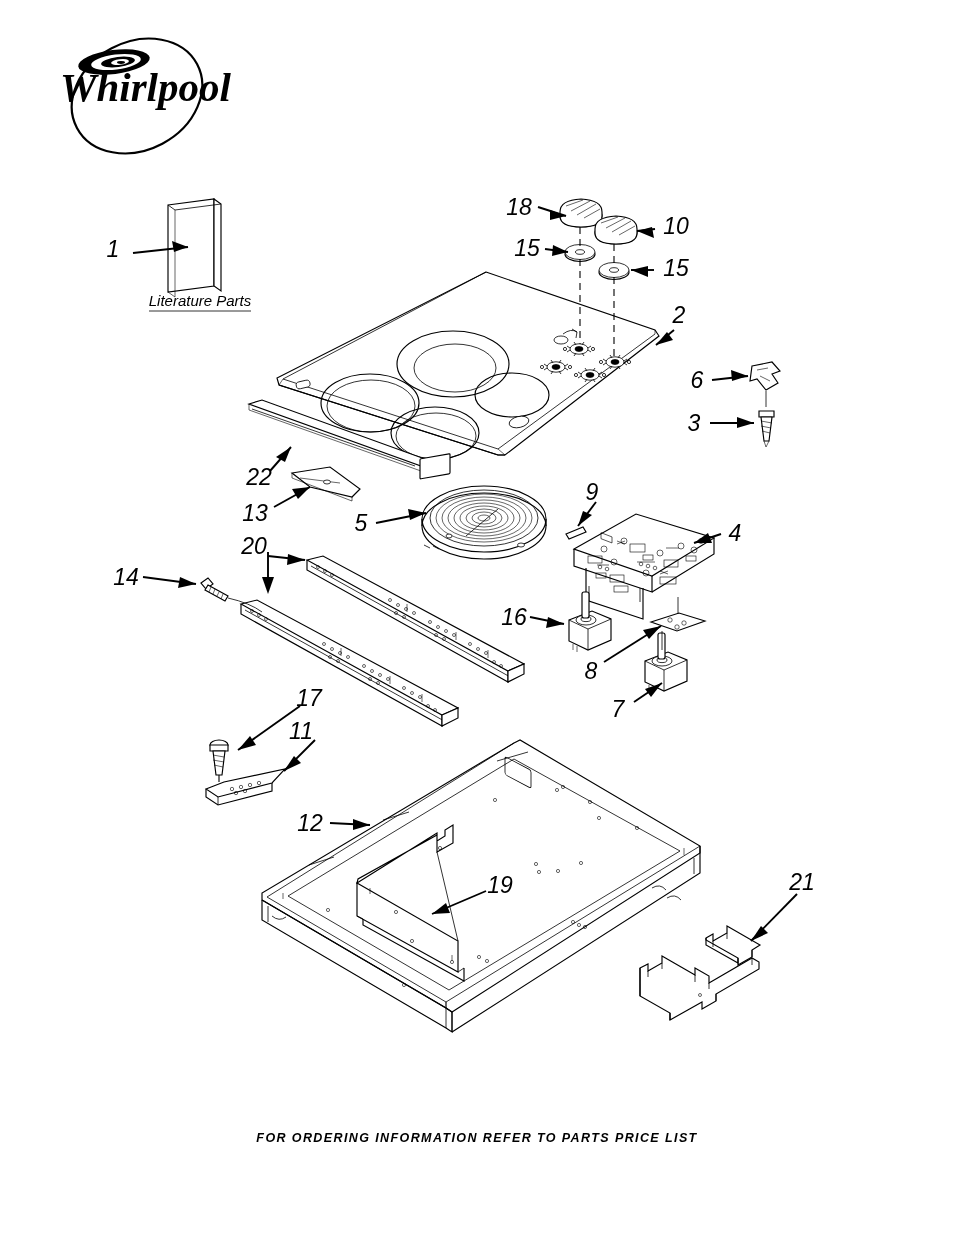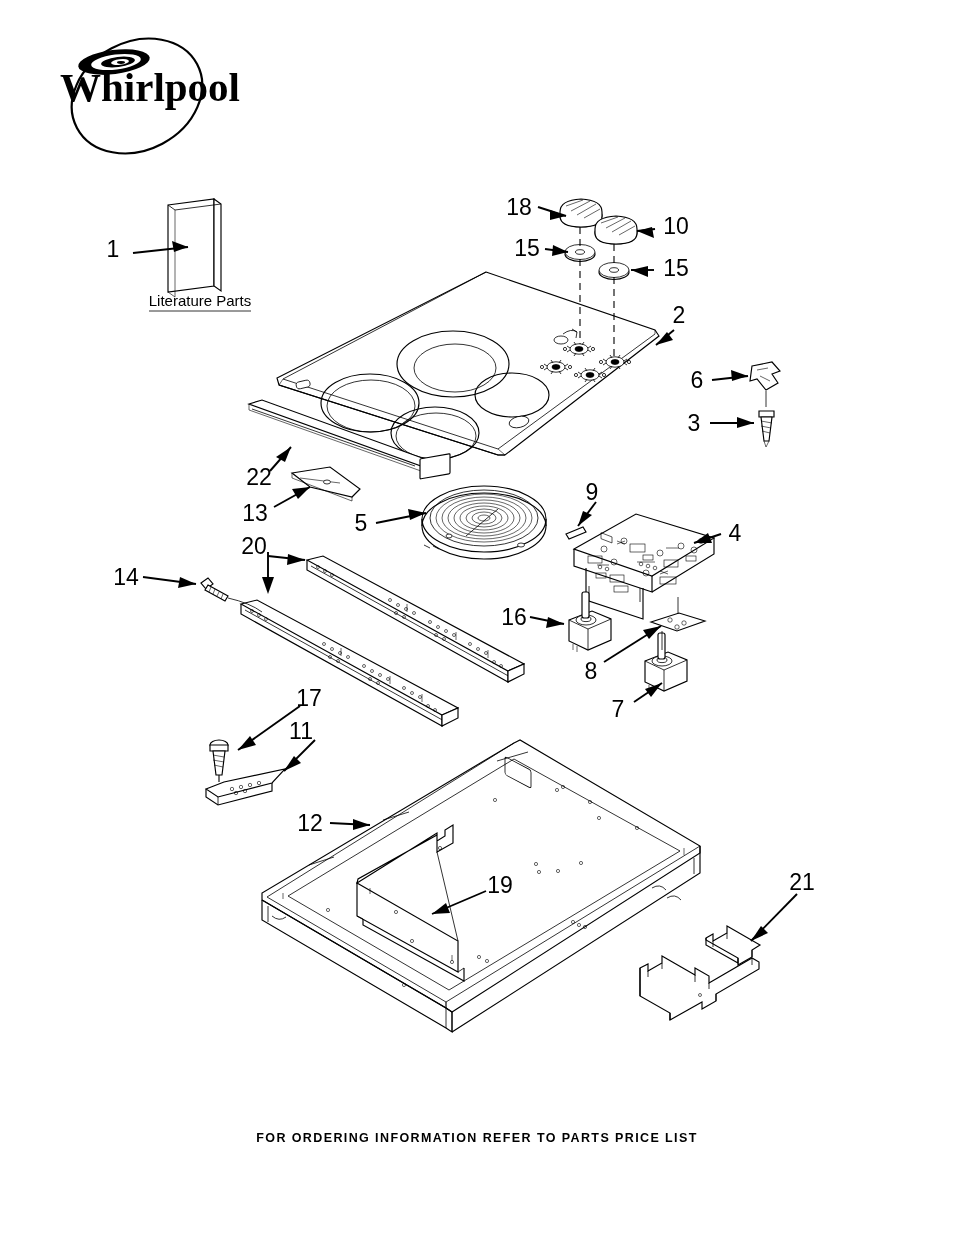--- a/index.html
+++ b/index.html
@@ -1,18 +1,18 @@
 <!DOCTYPE html>
 <html><head>
 <meta charset="utf-8">
 <style>
   html,body{margin:0;padding:0;background:#fff;}
   body{width:954px;height:1235px;position:relative;
        font-family:"Liberation Sans",sans-serif;color:#000;overflow:hidden;}
-  #stage{position:absolute;inset:0;}
+  #stage{position:absolute;inset:0;font-style:italic;}
   svg{position:absolute;top:0;left:0;width:954px;height:1235px;}
   .num{font-family:"Liberation Sans",sans-serif;font-size:23px;font-weight:500;fill:#000;}
   .cap{font-family:"Liberation Sans",sans-serif;font-size:15px;fill:#000;}
   .foot{font-family:"Liberation Sans",sans-serif;font-size:12.5px;font-weight:bold;
         letter-spacing:1.4px;fill:#000;}
   .ln{fill:none;stroke:#000;stroke-width:1.15;}
   .thin{fill:none;stroke:#000;stroke-width:0.8;}
   .hair{fill:none;stroke:#000;stroke-width:0.6;}
   .dash{fill:none;stroke:#000;stroke-width:1.1;stroke-dasharray:7 5;}
   .wf{fill:#fff;stroke:#000;stroke-width:1.15;}

